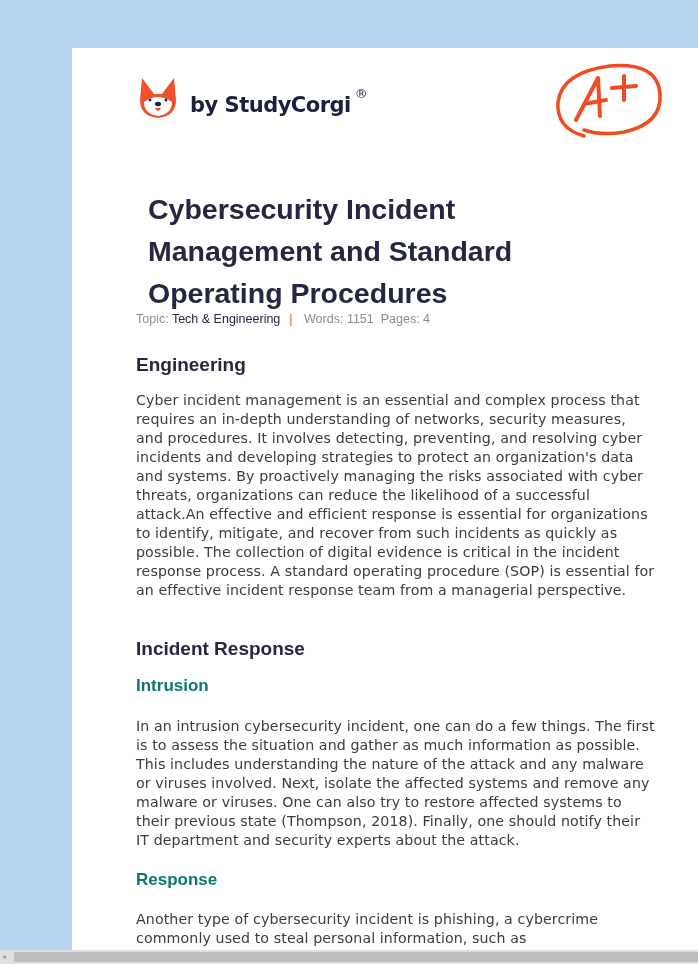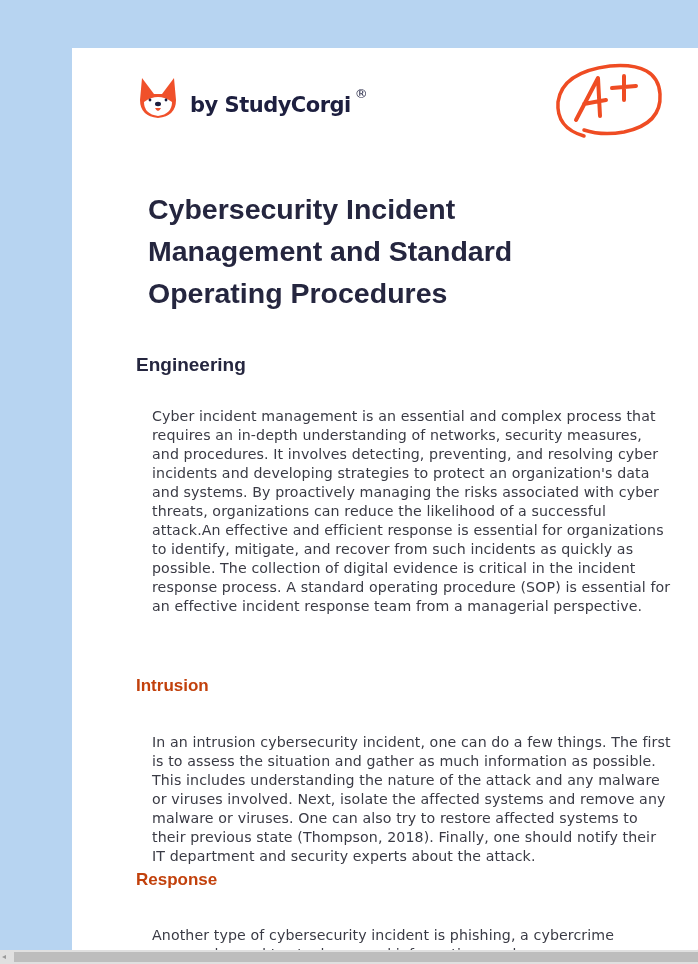--- a/index.html
+++ b/index.html
@@ -18,22 +18,22 @@
   .grade { position: absolute; left: 482px; top: 10px; }
   h1 {
     position: absolute; left: 64px; top: 128px; width: 460px; margin: 12px;
     font-family: "Liberation Sans", sans-serif; font-weight: bold; font-size: 28.5px; line-height: 42px;
     color: #25263f;
   }
   .meta { position: absolute; left: 64px; top: 264px; font-size: 12.5px; color: #8a8d99; font-family: "Liberation Sans", sans-serif; white-space: nowrap; }
   .meta .topic-val { color: #25263f; }
   .meta .sep { color: #e05a2a; margin: 0 8px 0 9px; }
   h2 { margin: 0; font-family: "Liberation Sans", sans-serif; font-weight: bold; color: #25263f; font-size: 19px; }
-  h3 { margin: 0; font-family: "Liberation Sans", sans-serif; font-weight: bold; color: #c2410c; font-size: 17px; }
-  p.body { margin: 16px; font-family: "DejaVu Sans", sans-serif; font-size: 14.2px; line-height: 19px; color: #3a3b45; letter-spacing: 0.1px; }
+  h3 { margin: 0; font-family: "Liberation Sans", sans-serif; font-weight: bold; color: #0f766e; font-size: 17px; }
+  p.body { margin: 0; font-family: "DejaVu Sans", sans-serif; font-size: 14.2px; line-height: 19px; color: #3a3b45; letter-spacing: 0.1px; }
   .abs { position: absolute; left: 64px; width: 520px; }
   .scrollbar { position: absolute; left: 0; top: 950px; width: 698px; height: 14px; background: #e0e0e0; }
   .scroll-arrow { position: absolute; left: 2px; top: 2px; width: 10px; height: 10px; color: #9a9a9a; font-size: 8px; line-height: 10px; }
   .scroll-thumb { position: absolute; left: 14px; top: 2px; width: 684px; height: 10px; background: #bdbdbd; }
 </style>
 </head>
 <body>
 
 <div class="page">
 
@@ -53,24 +53,31 @@
   <div class="grade">
     <svg width="110" height="84" viewBox="0 0 110 84">
       <path d="M30 78 Q2 70 4 44 Q8 14 56 8 Q104 4 106 36 Q108 66 70 74 Q48 78 30 72" fill="none" stroke="#ef4c23" stroke-width="3.5" stroke-linecap="round"></path>
       <path d="M22 62 L44 20 L46 58 M30 46 Q40 44 52 42" fill="none" stroke="#ef4c23" stroke-width="4" stroke-linecap="round" stroke-linejoin="round"></path>
       <path d="M58 30 L82 28 M70 18 L70 42" fill="none" stroke="#ef4c23" stroke-width="4" stroke-linecap="round"></path>
     </svg>
   </div>
 
   <h1>Cybersecurity Incident Management and Standard Operating Procedures</h1>
 
+  <div class="meta">
+    <span>Topic:</span>
+    <span class="topic-val">Tech &amp; Engineering</span><span class="sep">|</span>
+    <span>Words: 1151</span>&nbsp;
+    <span>Pages: 4</span>
+  </div>
 
   <h2 class="abs" style="top:306px;">Engineering</h2>
   <p class="body abs" style="top:343px;">Cyber incident management is an essential and complex process that requires an in-depth understanding of networks, security measures, and procedures. It involves detecting, preventing, and resolving cyber incidents and developing strategies to protect an organization's data and systems. By proactively managing the risks associated with cyber threats, organizations can reduce the likelihood of a successful attack.An effective and efficient response is essential for organizations to identify, mitigate, and recover from such incidents as quickly as possible. The collection of digital evidence is critical in the incident response process. A standard operating procedure (SOP) is essential for an effective incident response team from a managerial perspective.</p>
 
+  <h2 class="abs" style="top:590px;">Incident Response</h2>
 
   <h3 class="abs" style="top:628px;">Intrusion</h3>
   <p class="body abs" style="top:669px;">In an intrusion cybersecurity incident, one can do a few things. The first is to assess the situation and gather as much information as possible. This includes understanding the nature of the attack and any malware or viruses involved. Next, isolate the affected systems and remove any malware or viruses. One can also try to restore affected systems to their previous state (Thompson, 2018). Finally, one should notify their IT department and security experts about the attack.</p>
 
   <h3 class="abs" style="top:822px;">Response</h3>
   <p class="body abs" style="top:862px;">Another type of cybersecurity incident is phishing, a cybercrime commonly used to steal personal information, such as</p>
 </div>
 
 <div class="scrollbar">
   <span class="scroll-arrow">◂</span>

